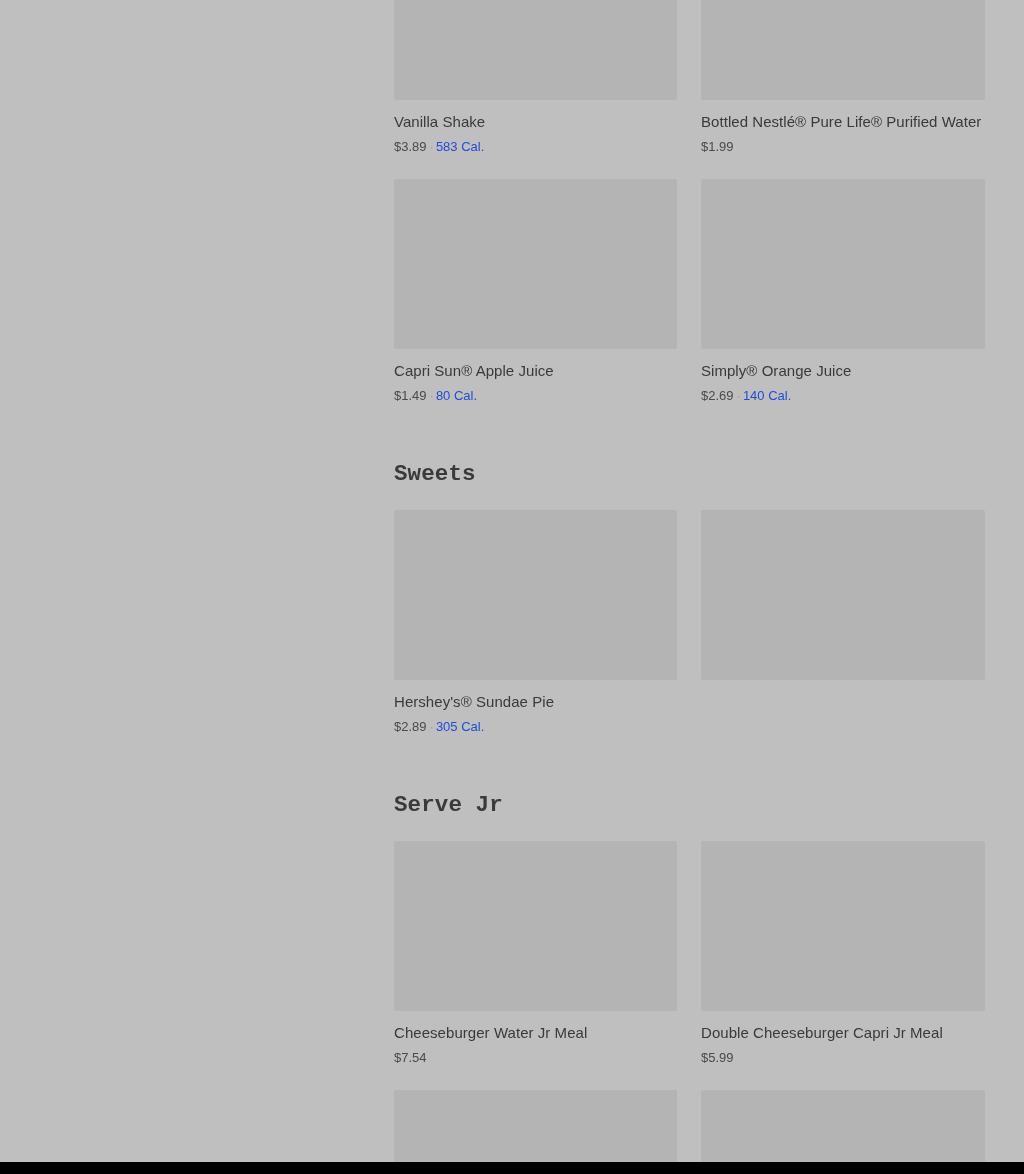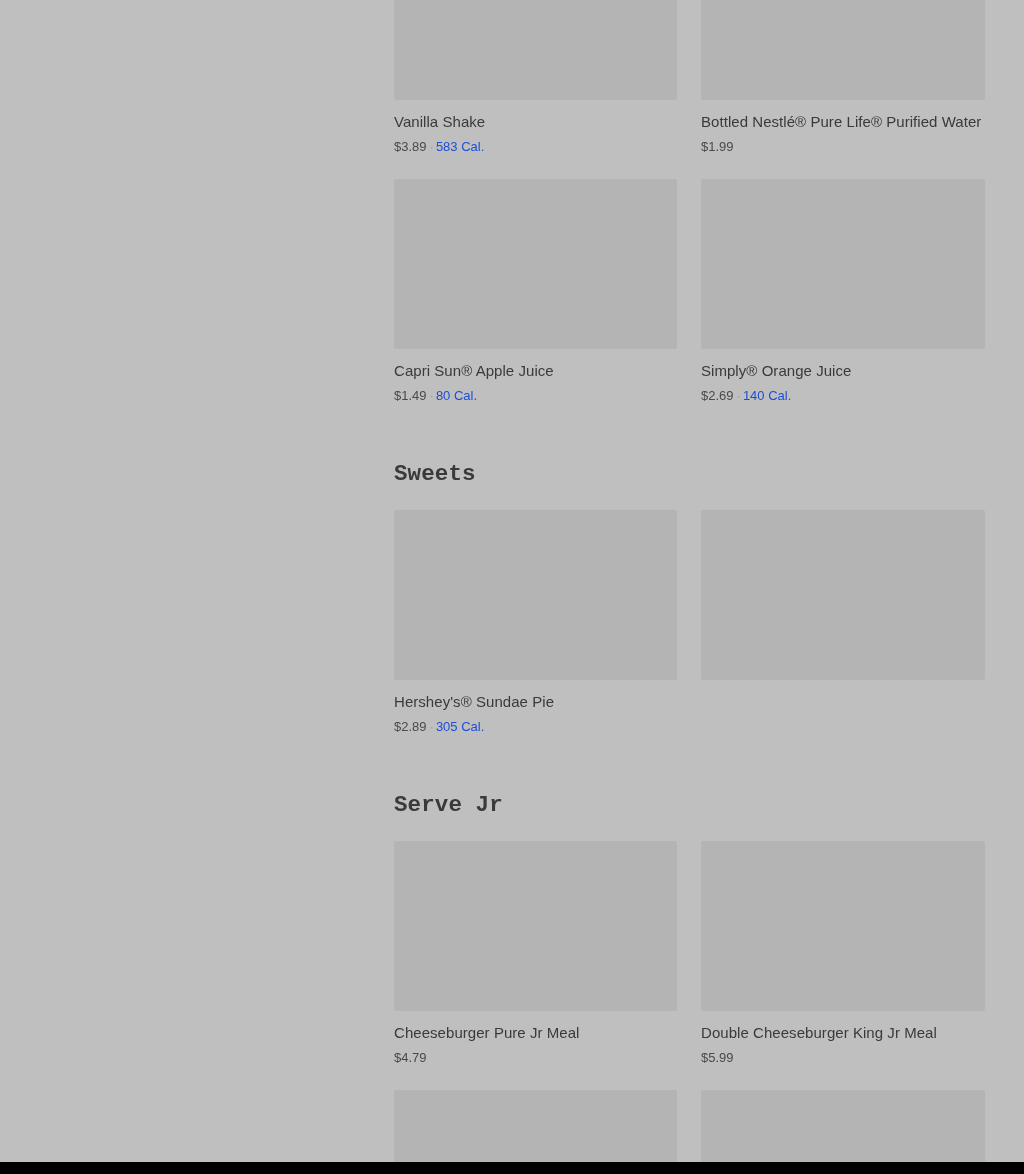--- a/index.html
+++ b/index.html
@@ -136,28 +136,28 @@
         </div>
         <div class="card">
           <div class="card-img"></div>
         </div>
       </div>
       <div class="grid">
         <h2 class="section-title">Serve Jr</h2>
         <div class="card">
           <div class="card-img"></div>
           <div class="card-body">
-            <div class="card-title">Cheeseburger Pure Jr Meal</div>
-            <div class="card-meta"><span class="price">$4.79</span></div>
+            <div class="card-title">Cheeseburger Water Jr Meal</div>
+            <div class="card-meta"><span class="price">$7.54</span></div>
           </div>
         </div>
         <div class="card">
           <div class="card-img"></div>
           <div class="card-body">
-            <div class="card-title">Double Cheeseburger King Jr Meal</div>
+            <div class="card-title">Double Cheeseburger Capri Jr Meal</div>
             <div class="card-meta"><span class="price">$5.99</span></div>
           </div>
         </div>
         <div class="card">
           <div class="card-img"></div>
         </div>
         <div class="card">
           <div class="card-img"></div>
         </div>
       </div>

